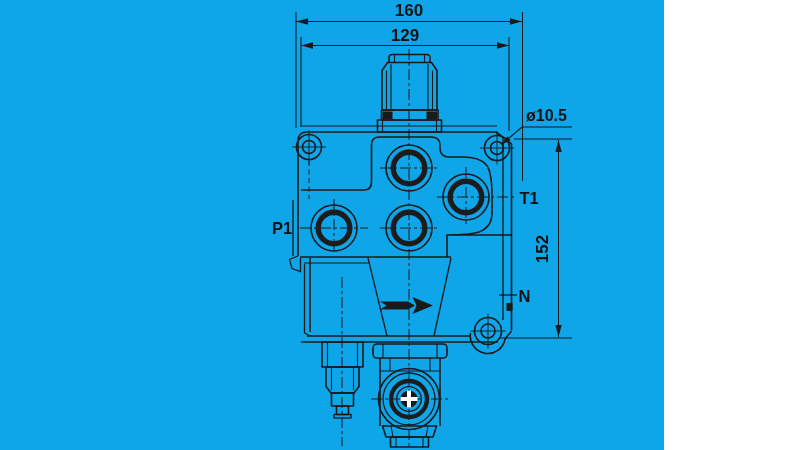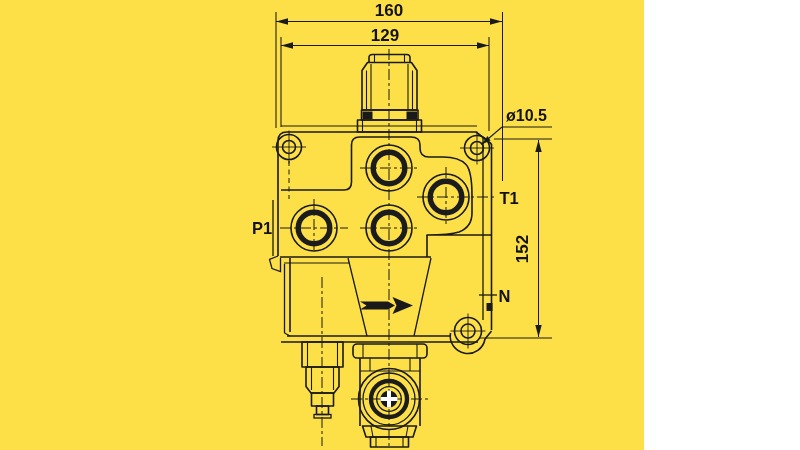--- a/index.html
+++ b/index.html
@@ -1,18 +1,19 @@
 <!DOCTYPE html>
 <html><head>
 <meta charset="utf-8">
 <style>
   html,body{margin:0;padding:0;background:#ffffff;}
   .stage{
-    position:relative;width:644px;height:450px;background:#fde047;overflow:hidden;
+    position:relative;width:644px;height:450px;background:#0ea5e9;overflow:hidden;
     font-family:"Liberation Sans", sans-serif;
+    padding-left:20px;
   }
   svg{display:block;}
   .ln{stroke:#1a1a1a;stroke-width:1.6;fill:none;stroke-linejoin:round;}
   .thin{stroke:#1a1a1a;stroke-width:1.1;fill:none;}
   .med{stroke:#1a1a1a;stroke-width:1.3;fill:none;}
   .ring{stroke:#1c1c1c;stroke-width:5.4;fill:none;}
   .dim{stroke:#1a1a1a;stroke-width:1.05;fill:none;}
   .cl{stroke:#1a1a1a;stroke-width:1;fill:none;stroke-dasharray:11 3 3 3;}
   .hid{stroke:#1a1a1a;stroke-width:1;fill:none;stroke-dasharray:5 3.5;}
   .tick{stroke:#1a1a1a;stroke-width:0.9;fill:none;}

